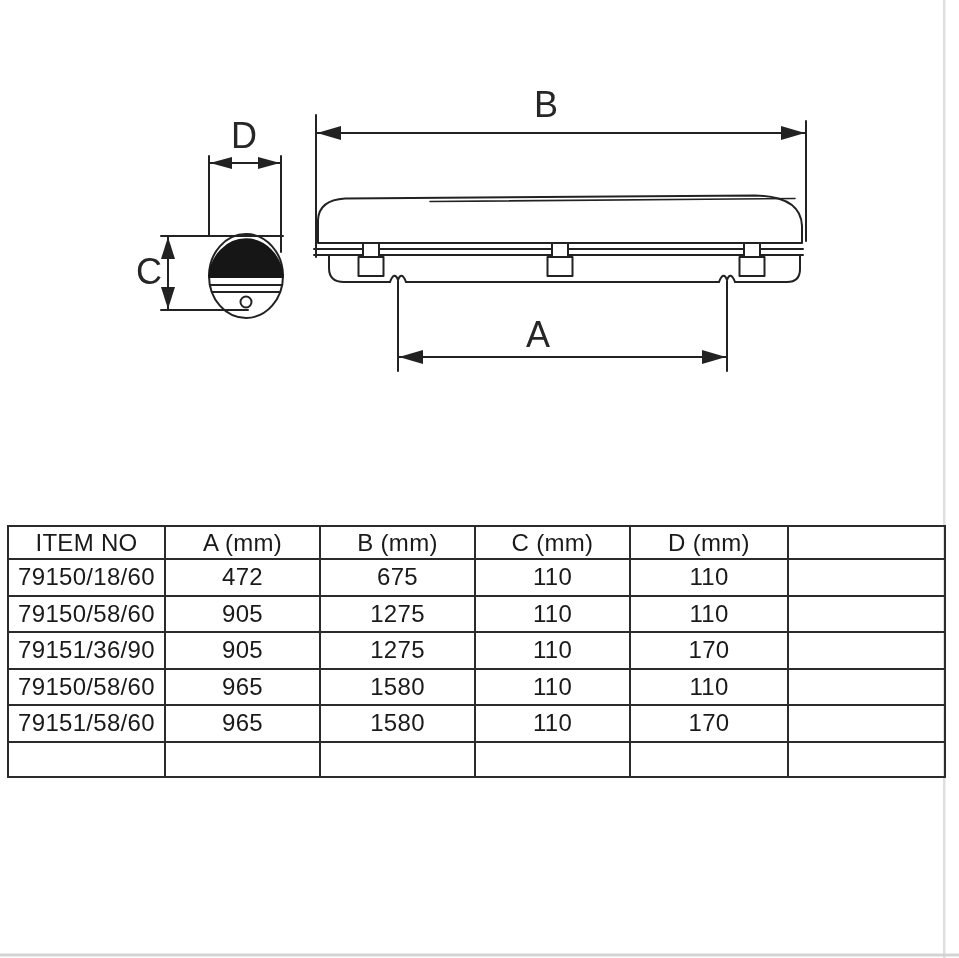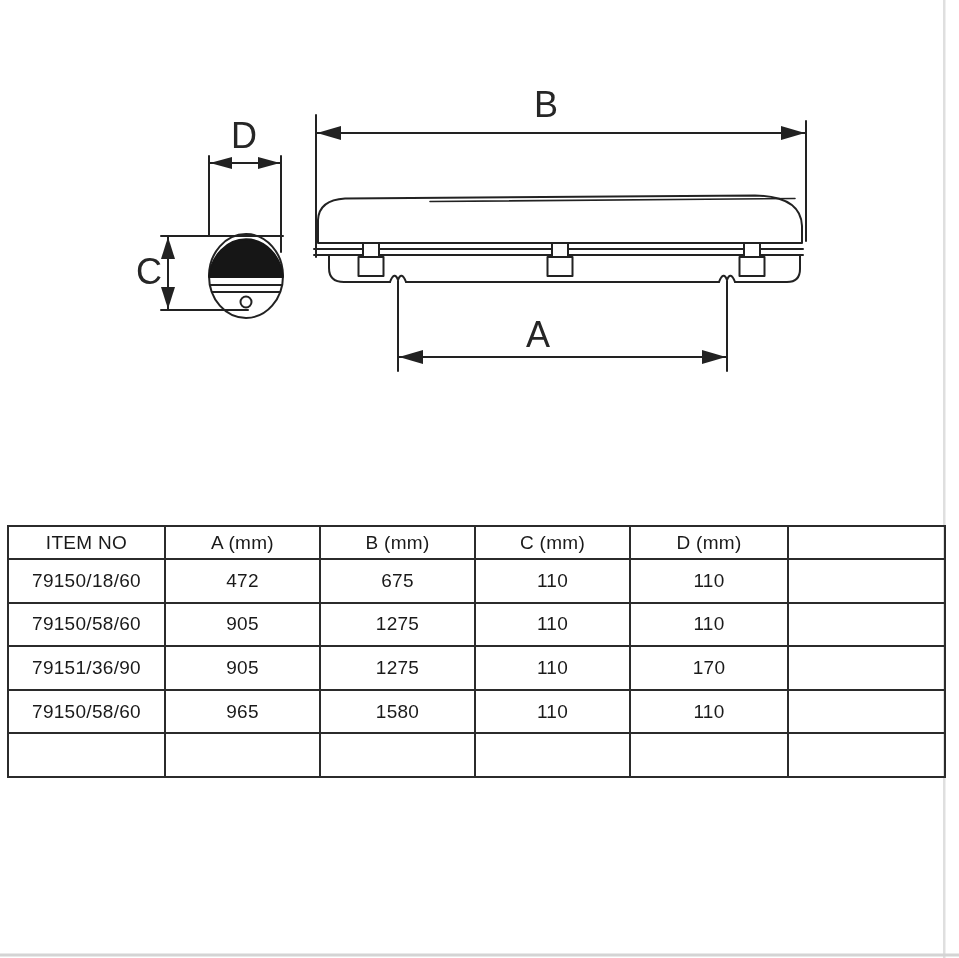--- a/index.html
+++ b/index.html
@@ -23,21 +23,21 @@
     border-collapse:collapse;
     table-layout:fixed;
     z-index:1;
     background:transparent;
   }
   table.dim-table th, table.dim-table td{
     border:2px solid #2b2b2b;
     text-align:center;
     vertical-align:middle;
     padding:0;
-    font-size:19px;
+    font-size:24px;
     font-weight:400;
     color:#1a1a1a;
     letter-spacing:0.3px;
     white-space:nowrap;
     overflow:hidden;
   }
   table.dim-table thead tr{height:33px;}
   table.dim-table tbody tr{height:29px;}
 </style>
 </head>
@@ -167,20 +167,28 @@
       </tr>
       <tr>
         <td>79150/58/60</td>
         <td>965</td>
         <td>1580</td>
         <td>110</td>
         <td>110</td>
         <td></td>
       </tr>
       <tr>
+        <td>79151/58/60</td>
+        <td>965</td>
+        <td>1580</td>
+        <td>110</td>
+        <td>170</td>
+        <td></td>
+      </tr>
+      <tr>
         <td></td>
         <td></td>
         <td></td>
         <td></td>
         <td></td>
         <td></td>
       </tr>
     </tbody>
   </table>
 </div>

